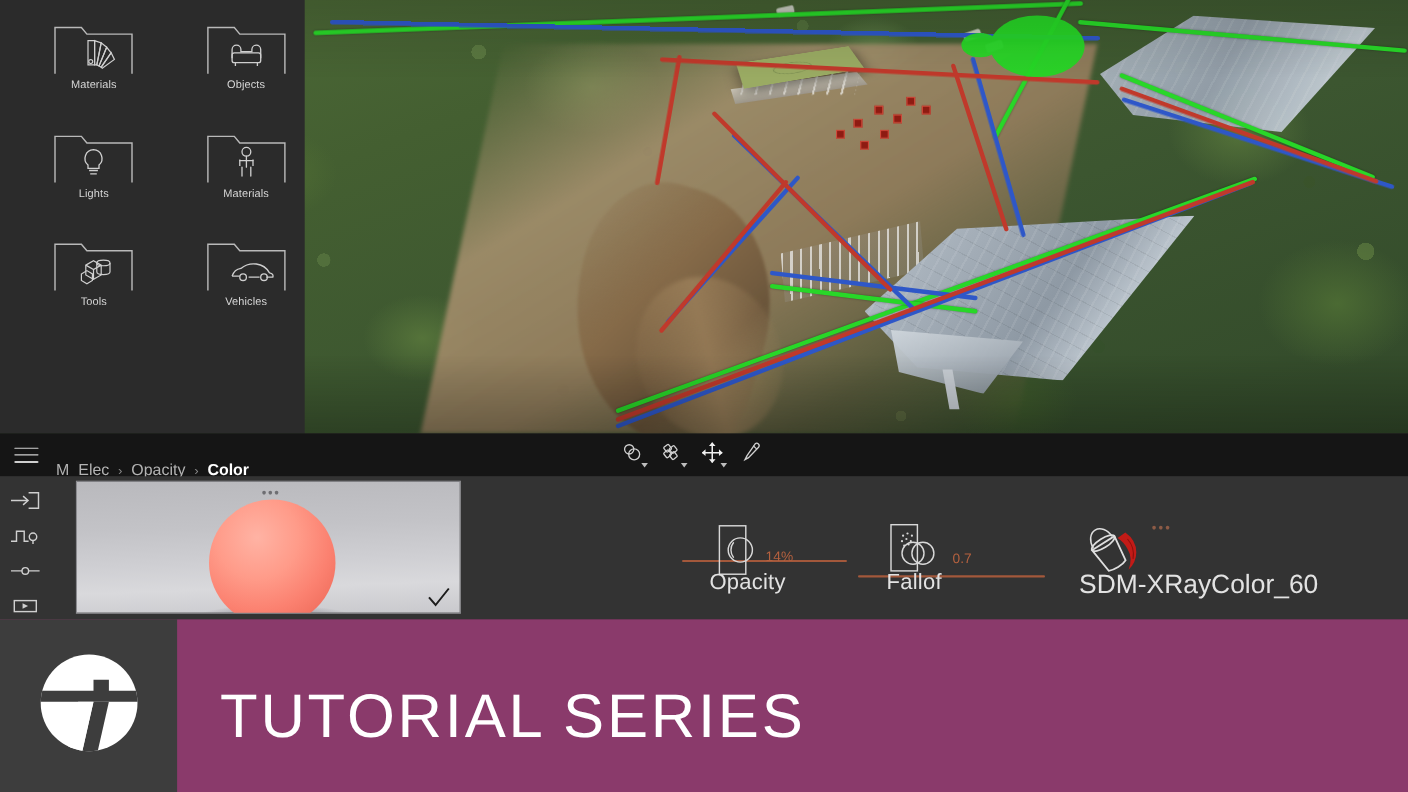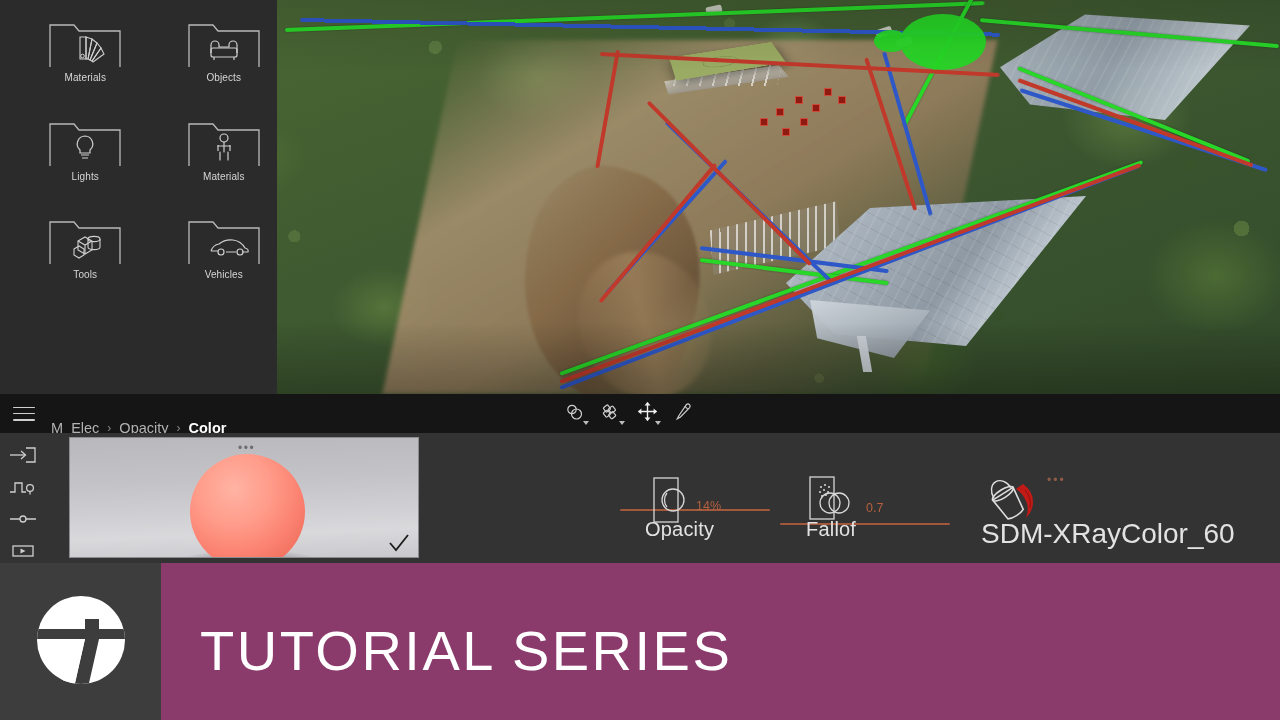--- a/index.html
+++ b/index.html
@@ -126,21 +126,21 @@
   .sphere-shadow{position:absolute;left:110px;top:112px;width:140px;height:22px;border-radius:50%;
     background:radial-gradient(ellipse at center,rgba(60,55,70,.55),rgba(120,115,130,0) 72%);}
   .prev-dots{position:absolute;left:168px;top:7px;color:#6e6e72;font-size:12px;letter-spacing:1.5px;line-height:6px;}
   .prev-check{position:absolute;right:8px;bottom:4px;width:22px;height:20px;}
 
   .ctrl{position:absolute;top:433px;height:130px;}
   .ctrl-slider{position:absolute;height:2px;background:#a3583b;border-radius:1px;}
   .ctrl-icon{position:absolute;}
   .ctrl-val{position:absolute;color:#b5613f;font-size:12.5px;}
   .ctrl-lab{position:absolute;color:#e2e2e2;font-size:20px;letter-spacing:.2px;white-space:nowrap;}
-  .mat-name{position:absolute;color:#e2e2e2;font-size:28px;white-space:nowrap;}
+  .mat-name{position:absolute;color:#e2e2e2;font-size:24px;white-space:nowrap;}
   .bucket-dots{position:absolute;color:#8d5b46;font-size:12px;letter-spacing:2px;}
 
   
   .banner{position:absolute;left:0;top:563px;width:1280px;height:157px;background:#8a3a6b;}
   .logobox{position:absolute;left:0;top:563px;width:161px;height:157px;background:#3d3d3d;
     display:flex;align-items:center;justify-content:center;}
   .bantitle{position:absolute;left:200px;top:563px;height:174px;display:flex;align-items:center;
     color:#fff;font-size:56px;letter-spacing:2.5px;font-weight:normal;}
 </style>
 </head>

